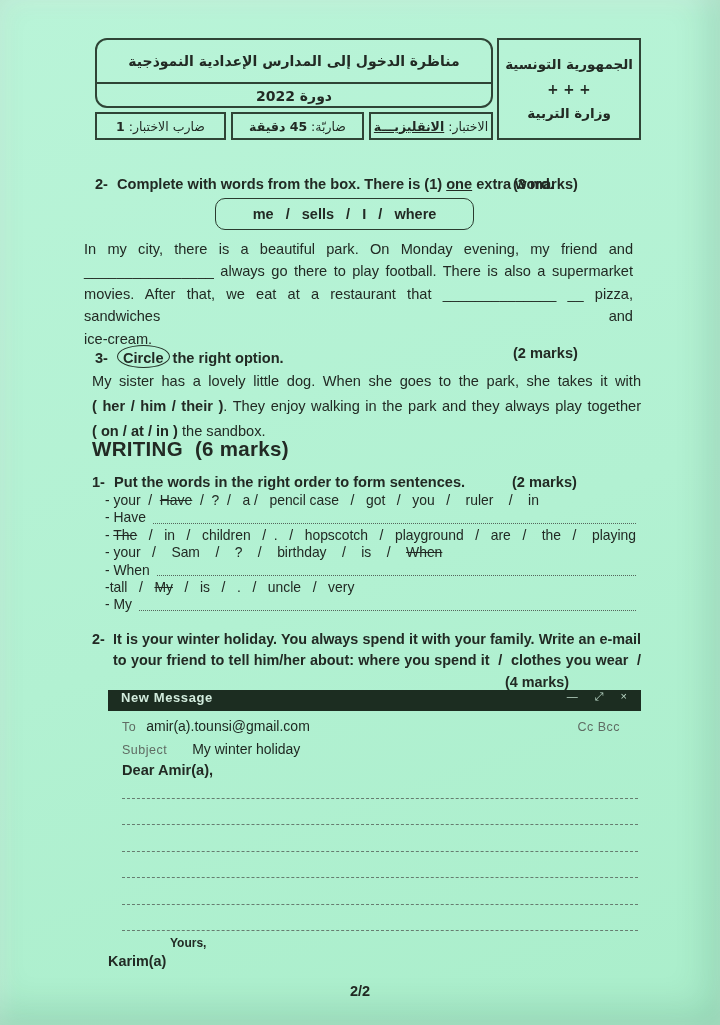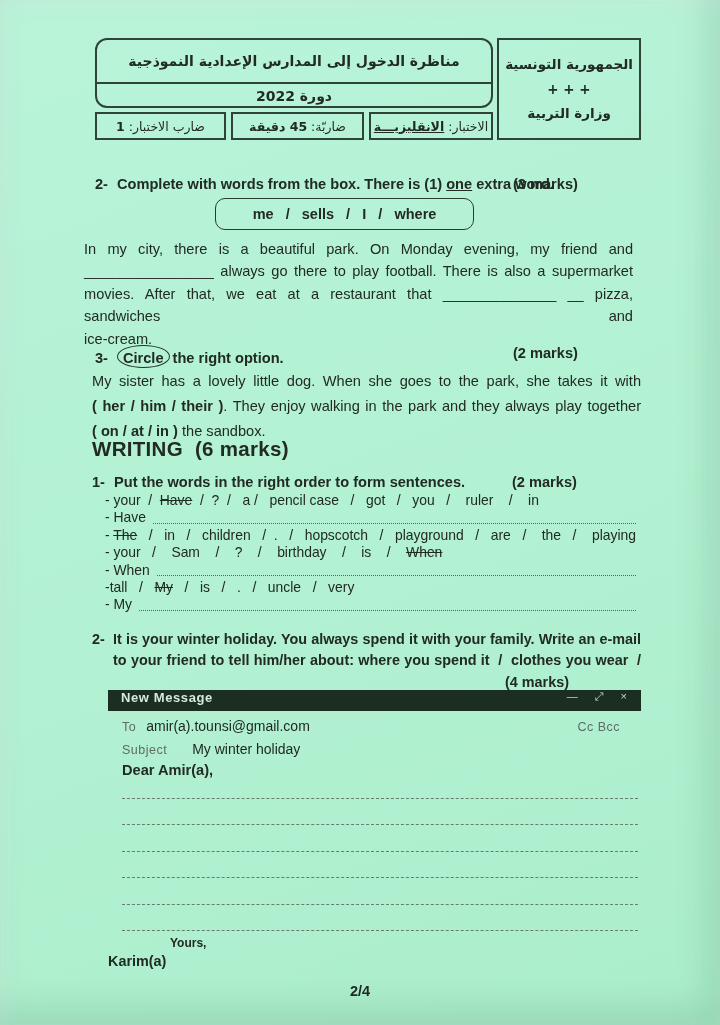--- a/index.html
+++ b/index.html
@@ -182,15 +182,15 @@
     <div class="writeline" style="top:134px;"></div>
     <div class="writeline" style="top:161px;"></div>
     <div class="writeline" style="top:187px;"></div>
     <div class="writeline" style="top:214px;"></div>
     <div class="writeline" style="top:240px;"></div>
 
     <div class="abs b" style="left:14px;top:246px;font-size:12px;margin-left:48px;">Yours,</div>
     <div class="abs b" style="left:0;top:263px;font-size:14.4px;">Karim(a)</div>
   </div>
 
-  <div class="abs footer">2/4</div>
+  <div class="abs footer">2/2</div>
 
 </div>
 
 </body></html>

